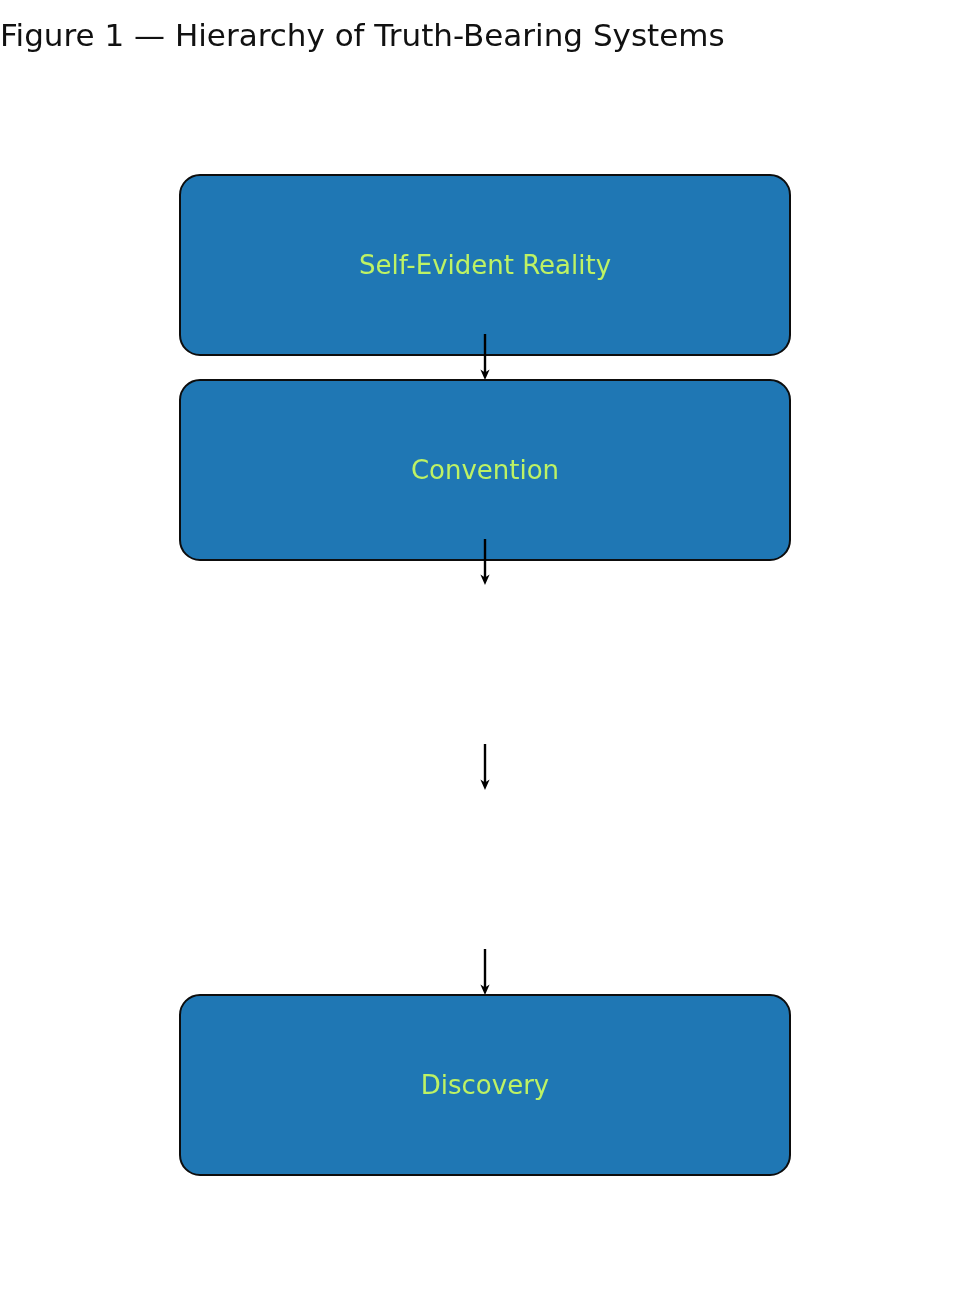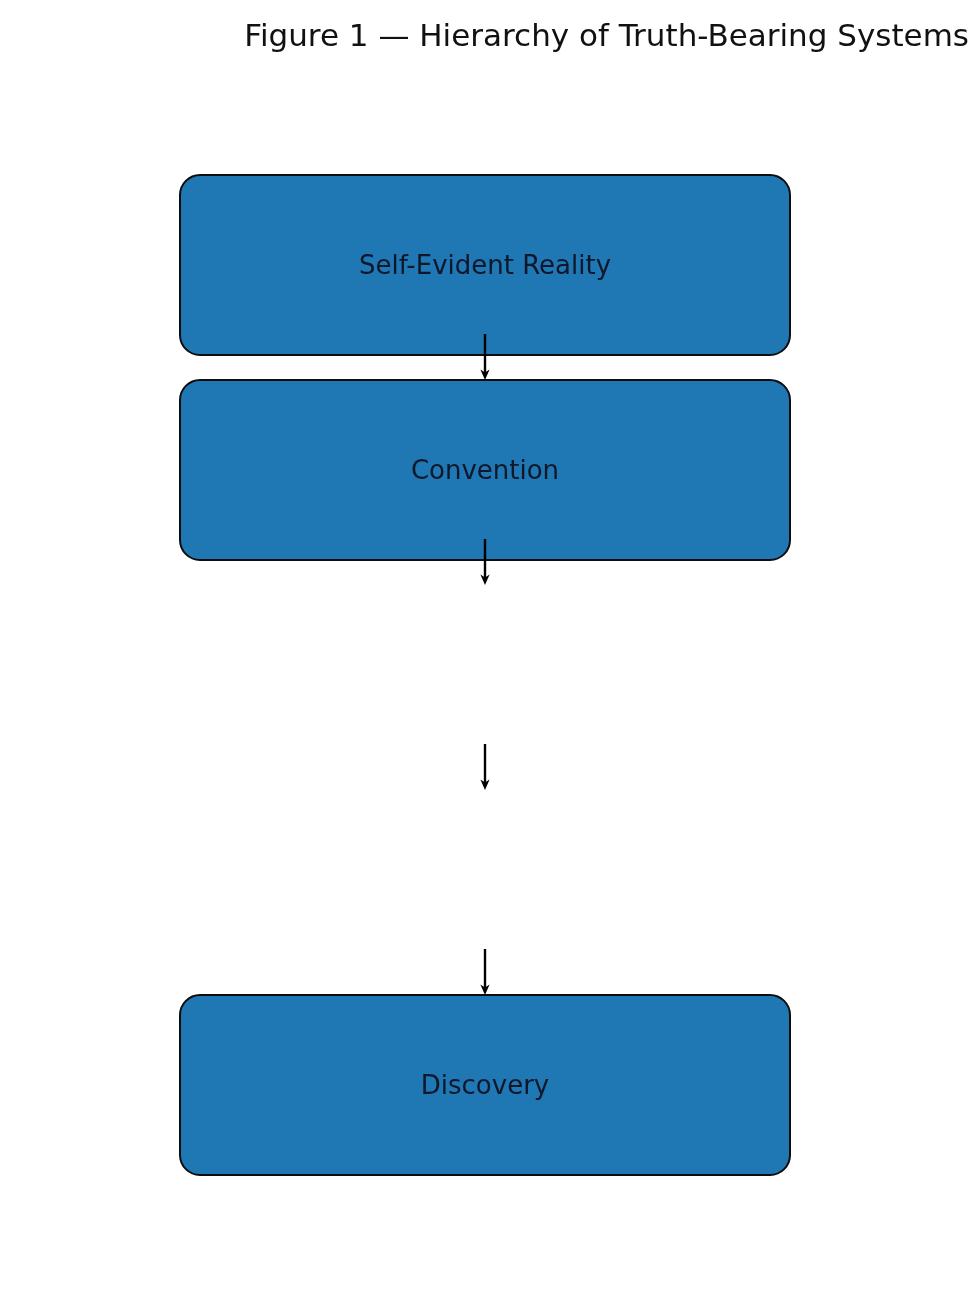--- a/index.html
+++ b/index.html
@@ -23,21 +23,21 @@
     height: 1314px;
     background: #ffffff;
   }
 
   
   .fig-title {
     position: absolute;
     left: 0;
     top: 14px;
     width: 969px;
-    text-align: right;
+    text-align: left;
     font-size: 31px;
     line-height: 42px;
     color: #111111;
     letter-spacing: 0px;
     white-space: nowrap;
   }
 
   
   .flow {
     position: absolute;
@@ -63,21 +63,21 @@
 
   .node-0 { top: 0px; }
   .node-1 { top: 205px; }
   .node-2 { top: 410px; }
   .node-3 { top: 615px; }
   .node-4 { top: 820px; }
 
   .node-label {
     font-size: 26px;
     line-height: 30px;
-    color: #0f172a;
+    color: #bef264;
     text-align: center;
     white-space: nowrap;
     user-select: none;
   }
 
   
   .connector {
     position: absolute;
     left: 296px;      
     width: 20px;

